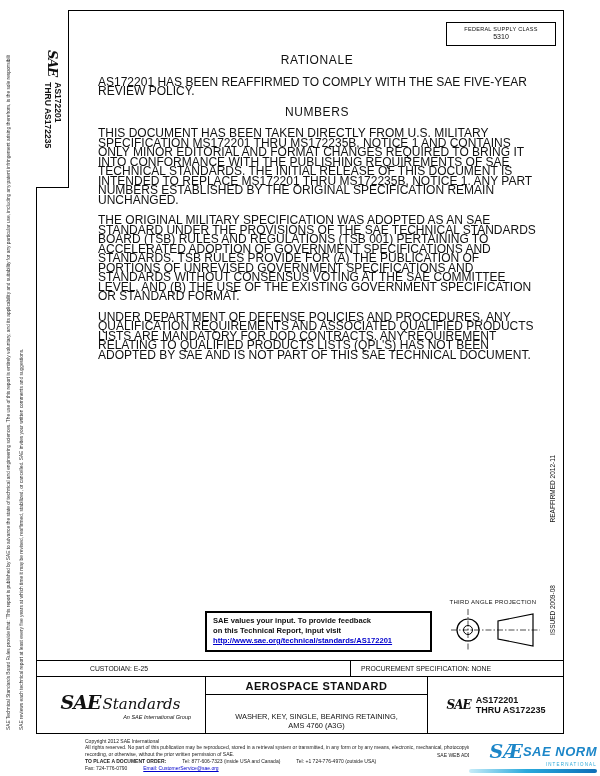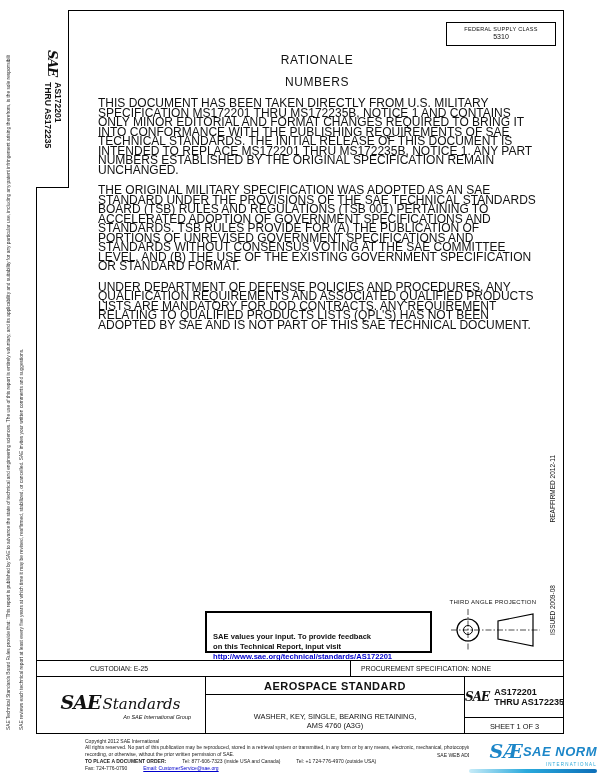--- a/index.html
+++ b/index.html
@@ -38,21 +38,21 @@
   .doc-body p { margin-bottom:11px; text-align:left; }
 
   
   .issue-strip { position:absolute; left:545px; top:455px; width:14px; height:180px; }
   .issue-inner { position:absolute; left:0; top:0; width:180px; height:14px;
     transform-origin:0 0; transform:rotate(-90deg) translateX(-180px);
     display:flex; justify-content:space-between; align-items:center; font-size:6.5px; white-space:nowrap; }
 
   
   .feedback-box { position:absolute; left:205px; top:611px; width:227px; height:41px;
-    border:2px solid #000; padding:19px 6px; font-size:7.6px; font-weight:bold; line-height:10px; }
+    border:2px solid #000; padding:3px 6px; font-size:7.6px; font-weight:bold; line-height:10px; }
   .feedback-box .lnk { color:#0000cc; text-decoration:underline; cursor:pointer;margin-top:12px; }
 
   
   .projection { position:absolute; left:437px; top:599px; width:112px; text-align:center; }
   .projection-label { font-size:6px; letter-spacing:0.3px; }
   .projection svg { display:block; margin:2px auto 0; }
 
   
   .custodian-strip { position:absolute; left:36px; top:660px; width:528px; height:16px;
     border-top:1px solid #000; display:flex; align-items:center; font-size:6.8px; }
@@ -60,21 +60,21 @@
   .cust-cell2 { flex:1; padding-left:10px; }
 
   
   .title-block { position:absolute; left:36px; top:676px; width:528px; height:58px;
     border-top:1px solid #000; display:flex; }
   .tb-left { width:169px; display:flex; flex-direction:column; align-items:center; justify-content:center; }
   .tb-logo-row { display:flex; align-items:baseline; gap:2px; font-family:"DejaVu Serif", serif; font-style:italic; }
   .tb-logo-sae { font-weight:bold; font-size:19px; letter-spacing:-1px; }
   .tb-logo-aero { font-size:15px; }
   .tb-logo-sub { font-size:5.5px; font-style:italic; align-self:flex-end; margin-right:14px; margin-top:1px; }
-  .tb-mid { width:260px; border-left:1px solid #000; border-right:1px solid #000; display:flex; flex-direction:column;gap:12px; }
+  .tb-mid { width:223px; border-left:1px solid #000; border-right:1px solid #000; display:flex; flex-direction:column;gap:12px; }
   .tb-doc-type { font-size:11px; font-weight:bold; text-align:center; letter-spacing:0.5px;
     padding:3px 0 2px; border-bottom:1px solid #000; }
   .tb-title { flex:1; display:flex; flex-direction:column; justify-content:center;
     font-size:7.4px; line-height:9px; text-align:center; }
   .tb-right { flex:1; display:flex; flex-direction:column; }
   .tb-num { flex:1; display:flex; align-items:center; justify-content:center; gap:5px; border-bottom:1px solid #000; }
   .tb-num-sae { font-family:"DejaVu Serif", serif; font-style:italic; font-weight:bold; font-size:12px; letter-spacing:-1px; }
   .tb-num-lines { font-size:9px; font-weight:bold; line-height:10px; white-space:nowrap; }
   .tb-sheet { height:16px; display:flex; align-items:center; justify-content:center; font-size:7.4px; }
 
@@ -118,20 +118,21 @@
     </div>
   </div>
 
   <div class="fsc-box">
     <div class="fsc-label">FEDERAL SUPPLY CLASS</div>
     <div class="fsc-value">5310</div>
   </div>
 
   <div class="doc-body">
     <div class="doc-heading">RATIONALE</div>
+    <p>AS172201 HAS BEEN REAFFIRMED TO COMPLY WITH THE SAE FIVE-YEAR REVIEW POLICY.</p>
     <div class="doc-heading">NUMBERS</div>
     <p>THIS DOCUMENT HAS BEEN TAKEN DIRECTLY FROM U.S. MILITARY SPECIFICATION MS172201 THRU MS172235B, NOTICE 1 AND CONTAINS ONLY MINOR EDITORIAL AND FORMAT CHANGES REQUIRED TO BRING IT INTO CONFORMANCE WITH THE PUBLISHING REQUIREMENTS OF SAE TECHNICAL STANDARDS.  THE INITIAL RELEASE OF THIS DOCUMENT IS INTENDED TO REPLACE MS172201 THRU MS172235B, NOTICE 1.  ANY PART NUMBERS ESTABLISHED BY THE ORIGINAL SPECIFICATION REMAIN UNCHANGED.</p>
     <p>THE ORIGINAL MILITARY SPECIFICATION WAS ADOPTED AS AN SAE STANDARD UNDER THE PROVISIONS OF THE SAE TECHNICAL STANDARDS BOARD (TSB) RULES AND REGULATIONS (TSB 001) PERTAINING TO ACCELERATED ADOPTION OF GOVERNMENT SPECIFICATIONS AND STANDARDS.  TSB RULES PROVIDE FOR (A) THE PUBLICATION OF PORTIONS OF UNREVISED GOVERNMENT SPECIFICATIONS AND STANDARDS WITHOUT CONSENSUS VOTING AT THE SAE COMMITTEE LEVEL, AND (B) THE USE OF THE EXISTING GOVERNMENT SPECIFICATION OR STANDARD FORMAT.</p>
     <p>UNDER DEPARTMENT OF DEFENSE POLICIES AND PROCEDURES, ANY QUALIFICATION REQUIREMENTS AND ASSOCIATED QUALIFIED PRODUCTS LISTS ARE MANDATORY FOR DOD CONTRACTS.  ANY REQUIREMENT RELATING TO QUALIFIED PRODUCTS LISTS (QPL'S) HAS NOT BEEN ADOPTED BY SAE AND IS NOT PART OF THIS SAE TECHNICAL DOCUMENT.</p>
   </div>
 
   <div class="issue-strip">
     <div class="issue-inner">
       <span>ISSUED 2009-08</span>
       <span>REAFFIRMED 2012-11</span>
@@ -180,21 +181,20 @@
       </div>
     </div>
     <div class="tb-right">
       <div class="tb-num">
         <span class="tb-num-sae">SAE</span>
         <span class="tb-num-lines">
           <span>AS172201</span><br>
           <span>THRU AS172235</span>
         </span>
       </div>
-      <div class="tb-sheet">SHEET 1 OF 3</div>
     </div>
   </div>
 
   <div class="copyright">
     <div>Copyright 2012 SAE International</div>
     <div>All rights reserved. No part of this publication may be reproduced, stored in a retrieval system or transmitted, in any form or by any means, electronic, mechanical, photocopying,</div>
     <div>recording, or otherwise, without the prior written permission of SAE.</div>
     <div class="order-row">
       <span class="b">TO PLACE A DOCUMENT ORDER:</span>
       <span>Tel: 877-606-7323 (inside USA and Canada)</span>

